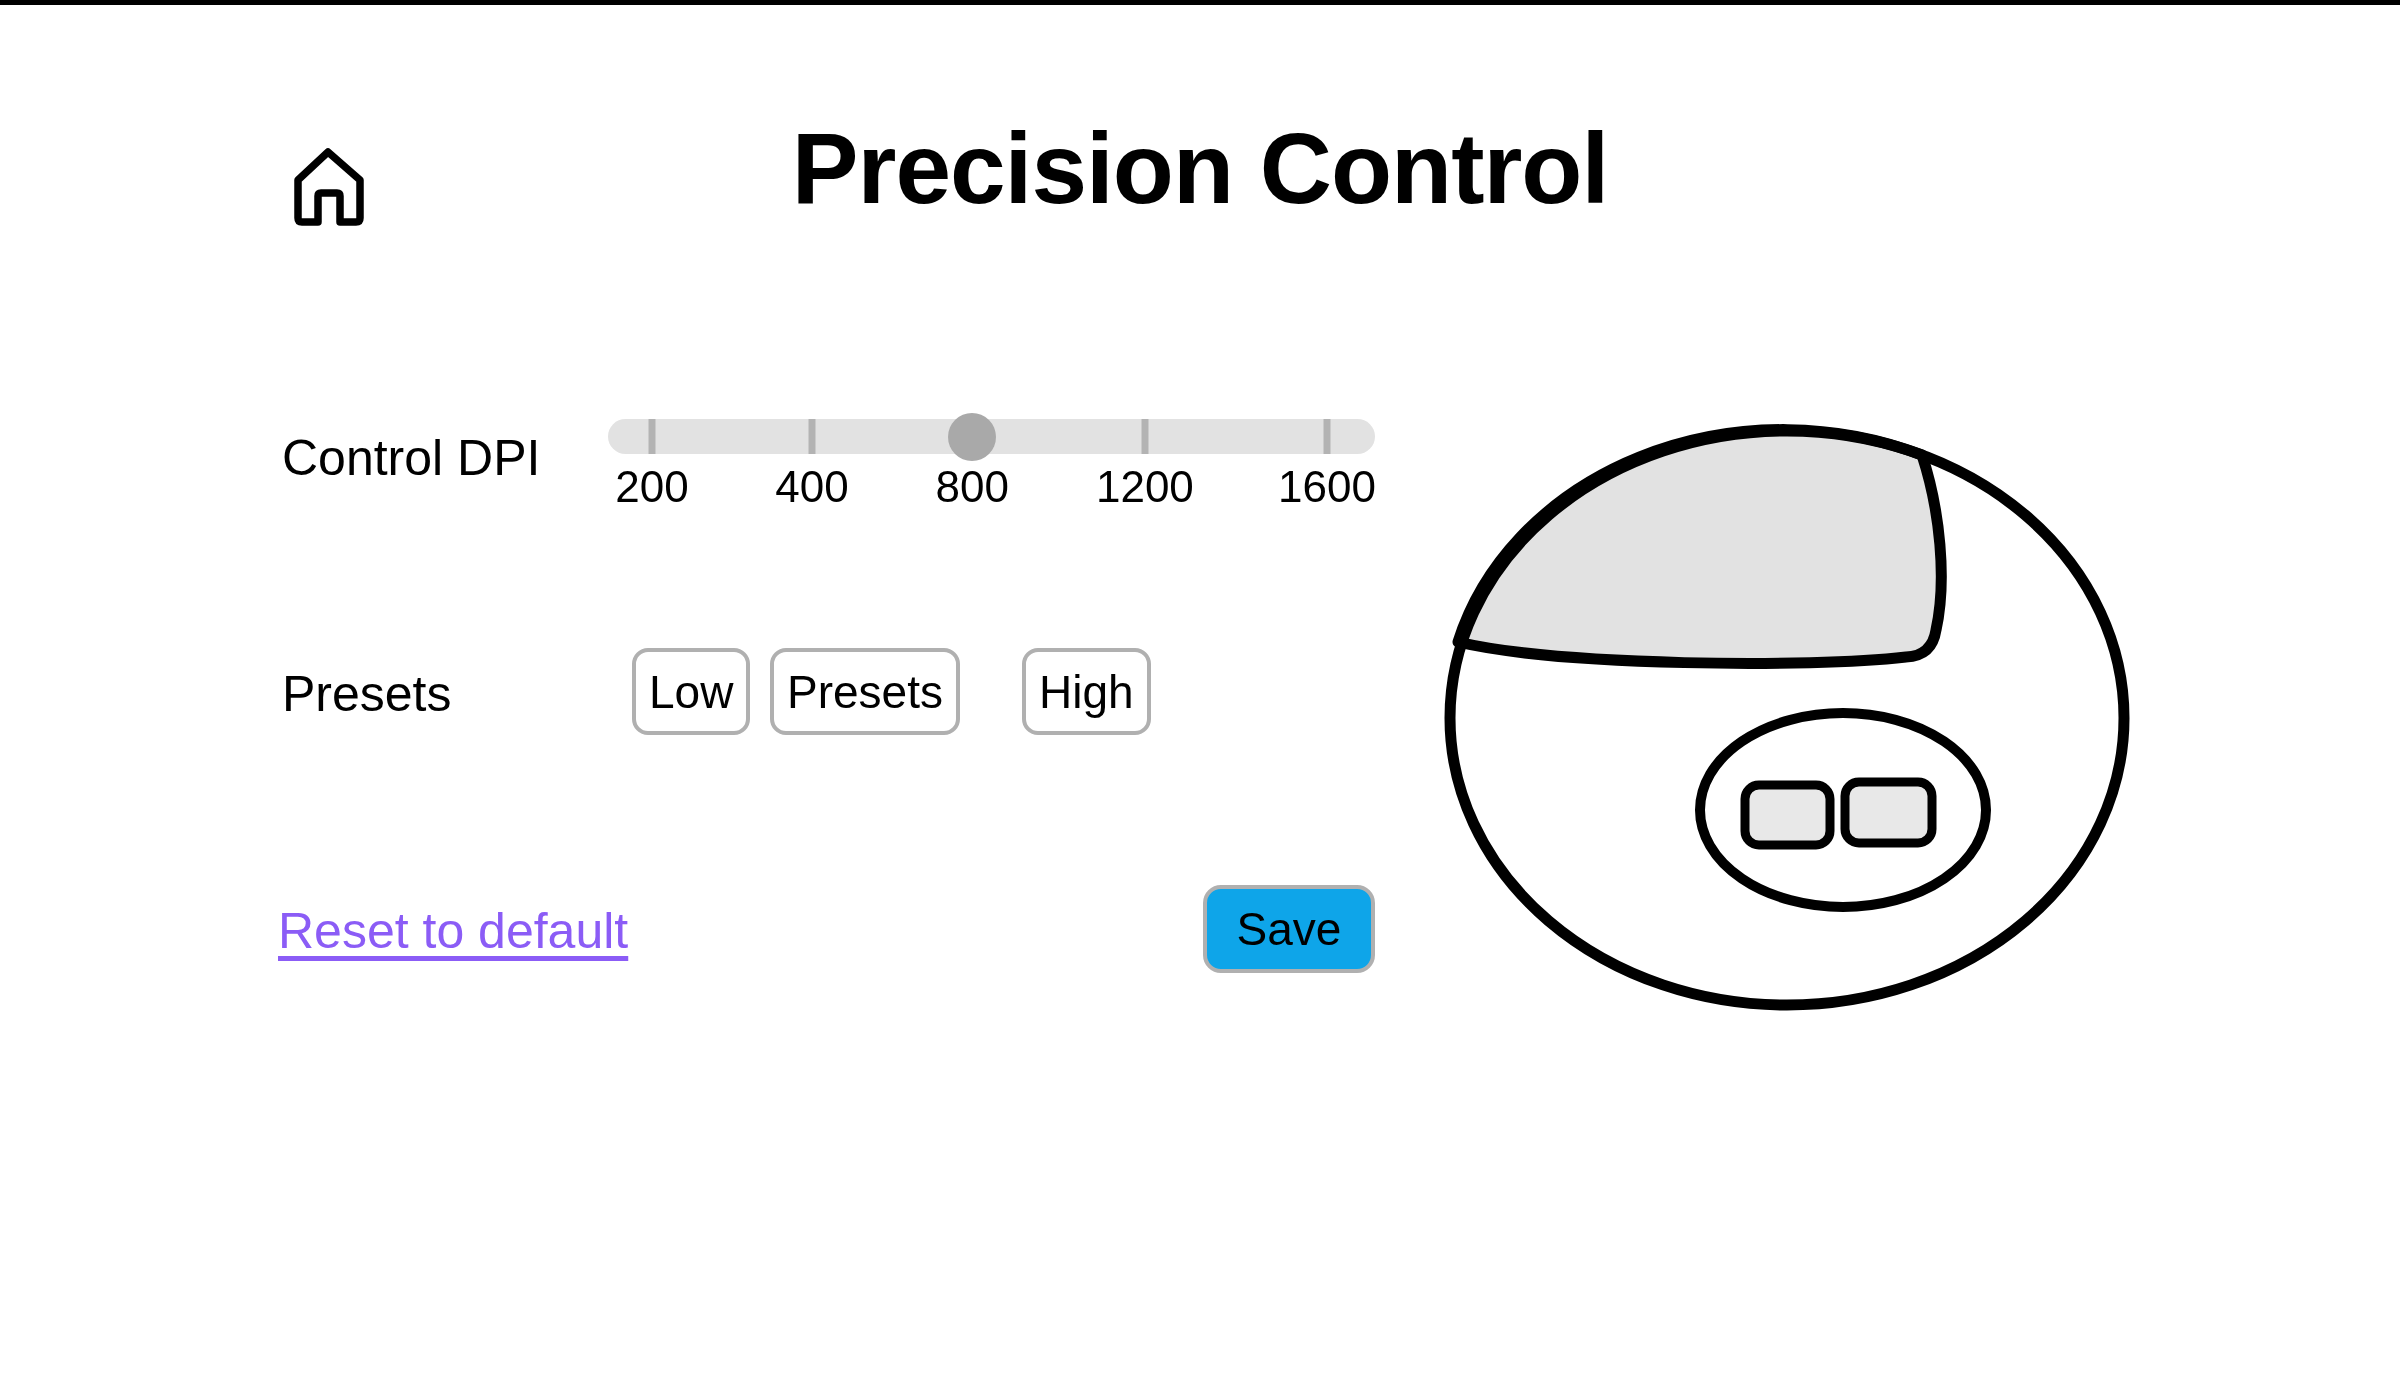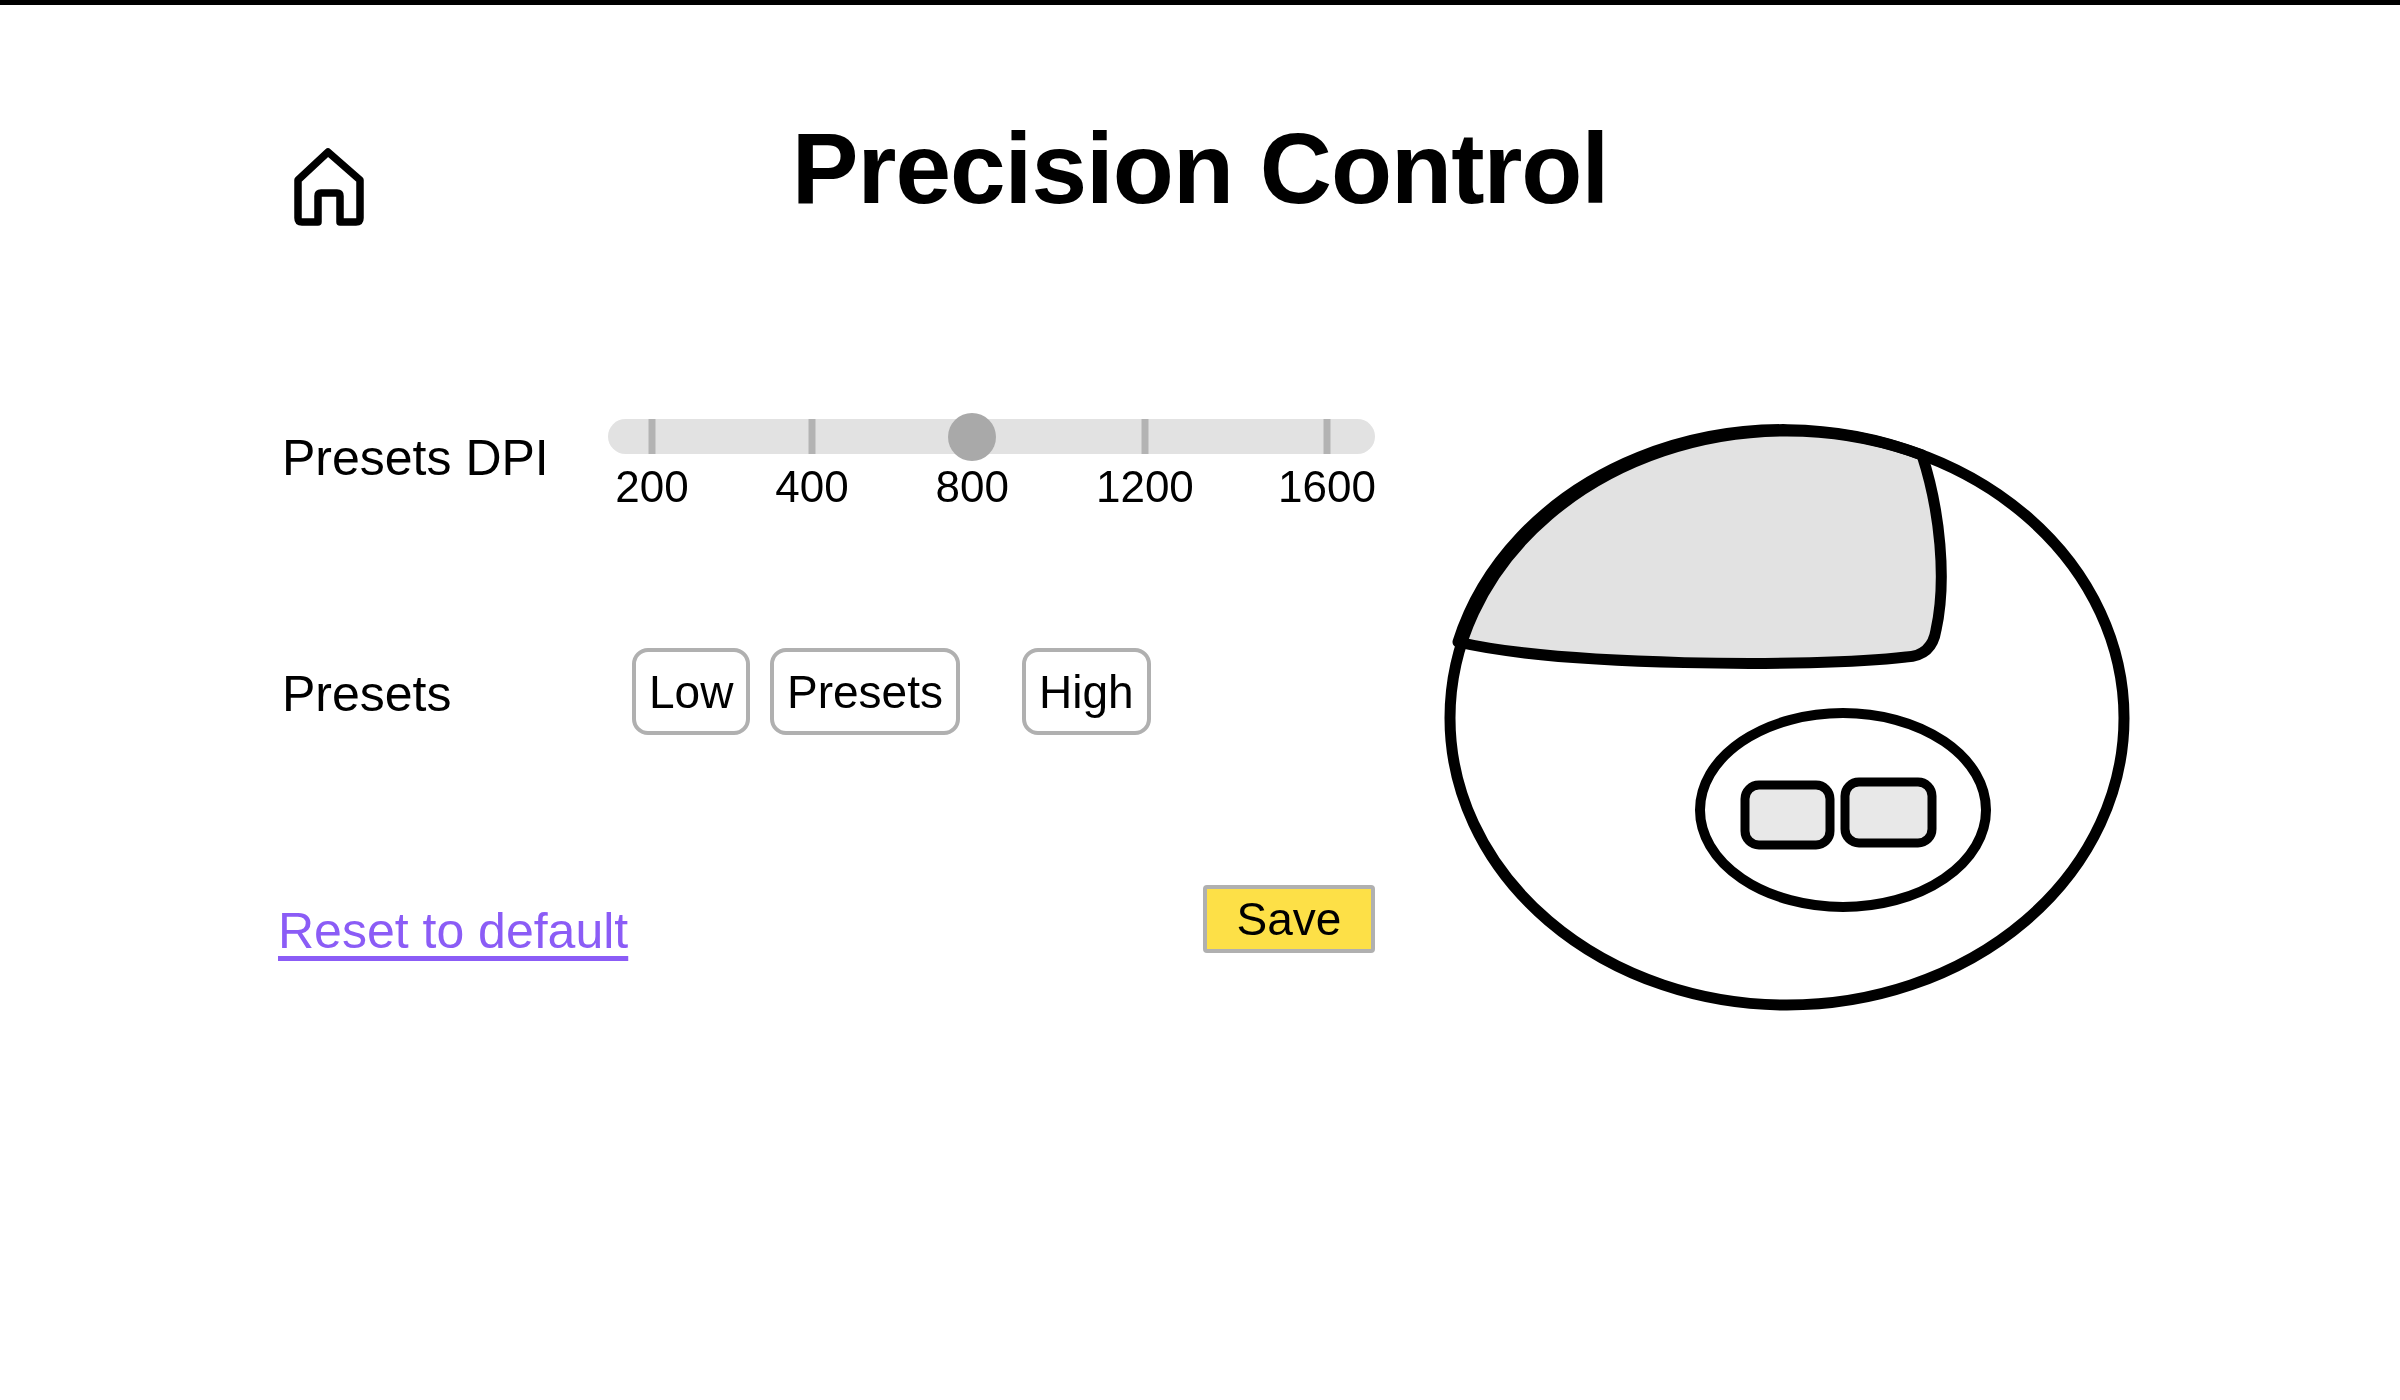--- a/index.html
+++ b/index.html
@@ -54,22 +54,22 @@
   .preset-low{left:632px; min-width:107px;}
   .preset-medium{left:770px; min-width:178px;}
   .preset-high{left:1022px; min-width:101px;}
 
   .reset-link{
     position:absolute; left:278px; top:906px;
     font-size:50px; line-height:1; color:#8b5cf6;
     text-decoration:underline; text-underline-offset:8px; cursor:pointer;
   }
   .save-btn{
-    position:absolute; left:1203px; top:885px; width:172px; height:68px;
-    background:#fde047; border:4px solid #b0b0b0; border-radius:4px;
+    position:absolute; left:1203px; top:885px; width:172px; height:88px;
+    background:#0ea5e9; border:4px solid #b0b0b0; border-radius:18px;
     font-family:"Liberation Sans", sans-serif; font-size:46px; color:#000;
     display:flex; align-items:center; justify-content:center;
     box-sizing:border-box; cursor:pointer;
   }
 
   .mouse-art{position:absolute; left:1420px; top:395px;}
 </style>
 </head>
 <body>
 
@@ -78,21 +78,21 @@
   <div class="top-bar"></div>
 
   <button class="home-btn" aria-label="Home">
     <svg width="80" height="88" viewBox="0 0 80 88" fill="none">
       <path d="M 38 6 L 70 34 L 70 72 Q 70 76 66 76 L 50 76 L 50 50 Q 50 47 47 47 L 31 47 Q 28 47 28 50 L 28 76 L 12 76 Q 8 76 8 72 L 8 34 Z" stroke="#000" stroke-width="7.5" stroke-linejoin="round" stroke-linecap="round" fill="none"></path>
     </svg>
   </button>
 
   <h1 class="page-title">Precision Control</h1>
 
-  <div class="field-label dpi-label">Presets DPI</div>
+  <div class="field-label dpi-label">Control DPI</div>
 
   <div class="slider">
     <div class="track">
       <div class="tick tick-0"></div>
       <div class="tick tick-1"></div>
       <div class="tick tick-2"></div>
       <div class="tick tick-3"></div>
       <div class="tick tick-4"></div>
       <div class="thumb"></div>
     </div>

